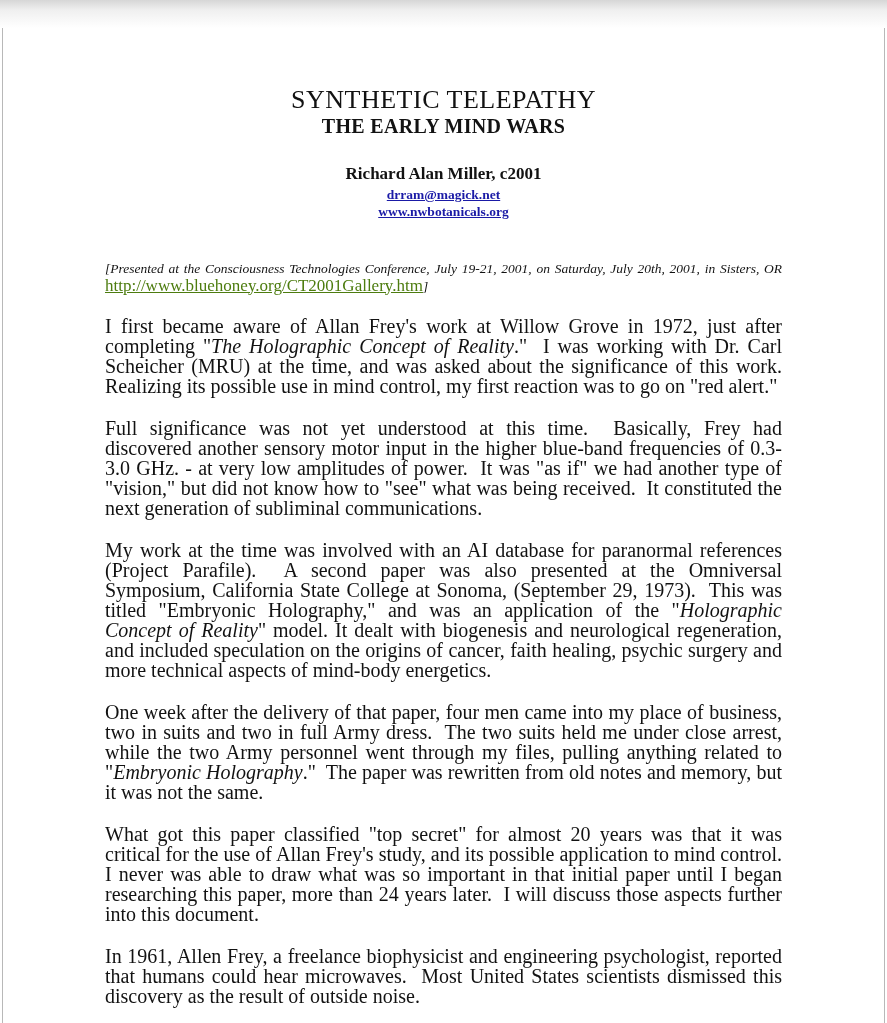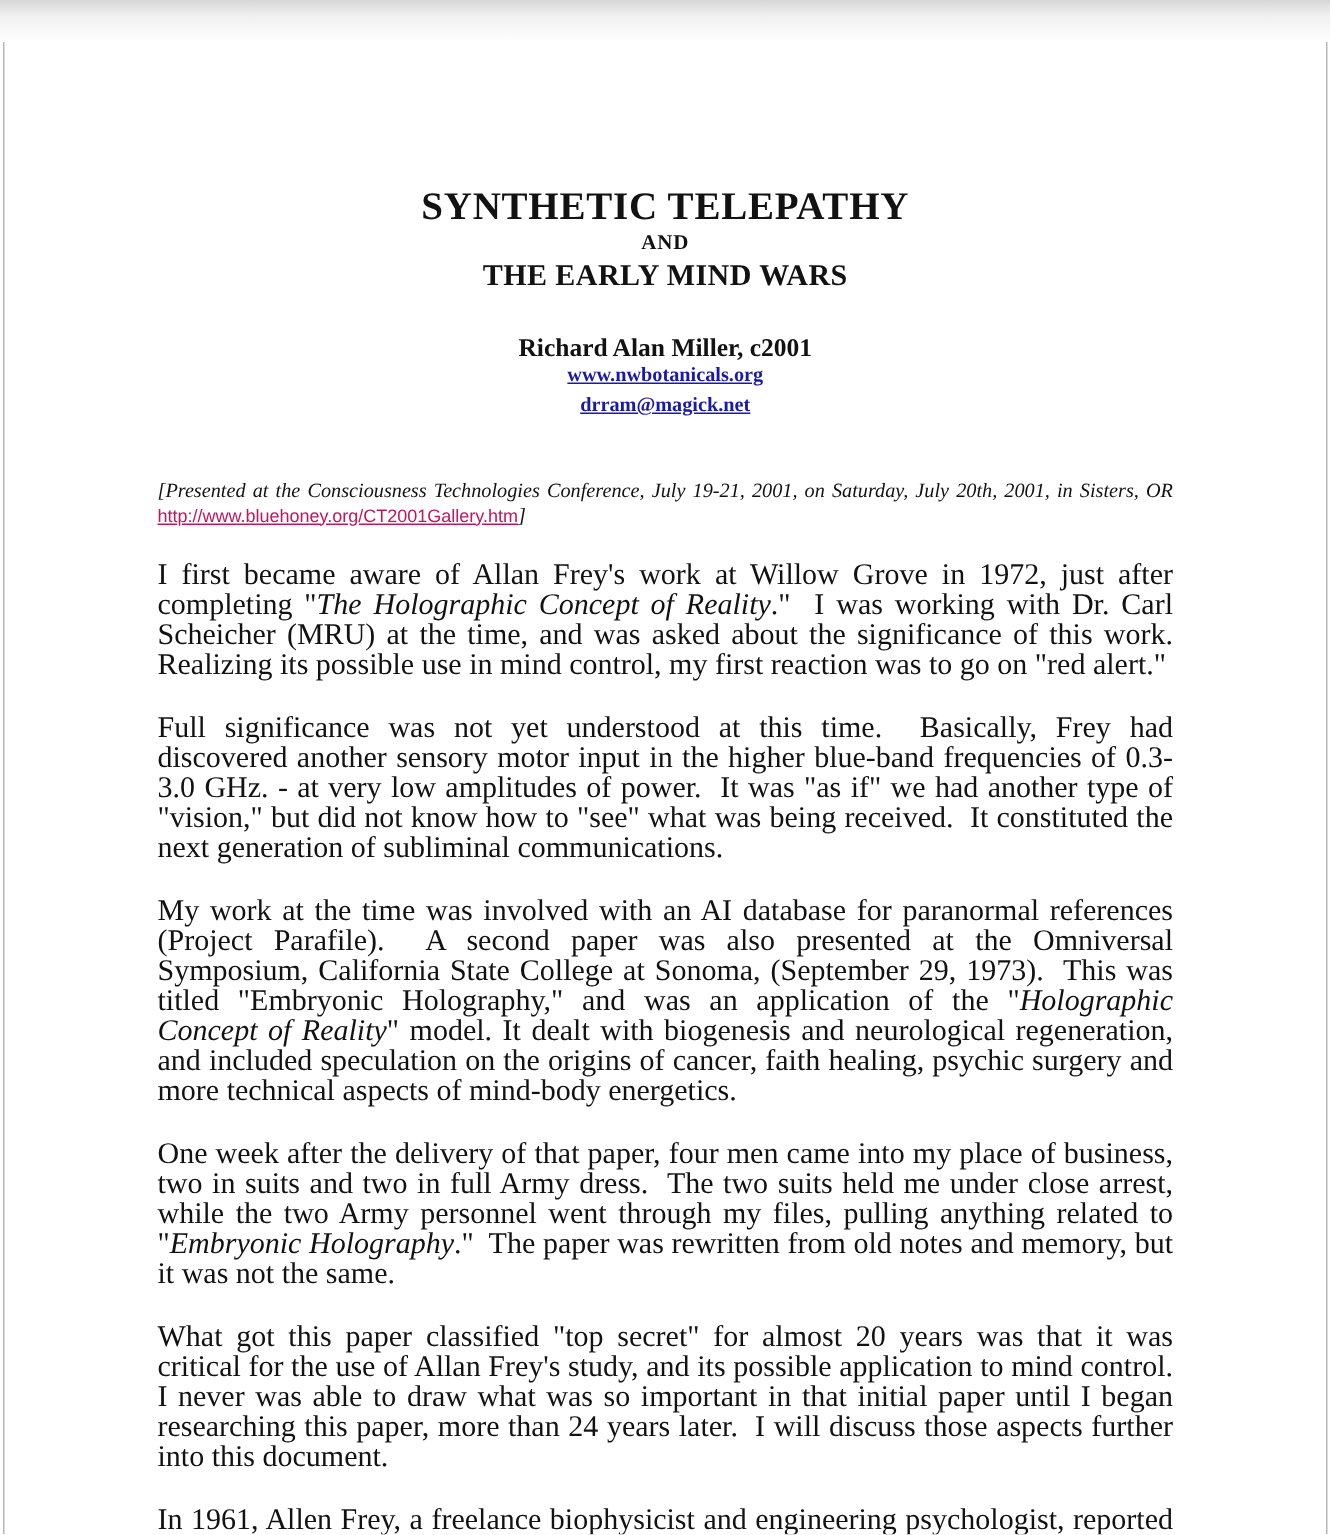--- a/index.html
+++ b/index.html
@@ -34,24 +34,23 @@
 
   .content {
     position: relative;
     padding: 0 105px;
   }
 
   
   .doc-header { text-align: center; padding-top: 86px; }
   .title-1 {
     font-size: 26px;
-    font-weight: bold;
+    font-weight: normal;
     letter-spacing: 0.5px;
     line-height: 28px;
-    margin-top: 38px;
   }
   .title-2 {
     font-size: 14px;
     font-weight: bold;
     line-height: 18px;
     margin-top: 2px;
     letter-spacing: 0.5px;
   }
   .title-3 {
     font-size: 20px;
@@ -79,23 +78,23 @@
   .presented-note {
     margin-top: 41px;
     font-size: 13.5px;
     line-height: 16.5px;
     text-align: justify;
   }
   .run { white-space: pre-wrap; }
   .run-italic { font-style: italic; }
   .run-bold-italic { font-style: italic; font-weight: normal; }
   .run-link {
-    font-family: Liberation Sans, sans-serif;
-    font-size: 12px;
-    color: #be185d;
+    font-family: Liberation Serif, serif;
+    font-size: 17px;
+    color: #4d7c0f;
     text-decoration: underline;
     font-style: normal;
   }
 
   
   .section-heading {
     margin-top: 26px;
     font-size: 19px;
     font-weight: bold;
     line-height: 22px;
@@ -113,25 +112,24 @@
 
 <div class="page">
   <div class="page-edge left"></div>
   <div class="page-edge right"></div>
   <div class="page-top-shadow"></div>
 
   <div class="content">
 
     <div class="doc-header">
       <div class="title-1">SYNTHETIC TELEPATHY</div>
-      <div class="title-2">AND</div>
       <div class="title-3">THE EARLY MIND WARS</div>
       <div class="author-line">Richard Alan Miller, c2001</div>
+      <a href="#" class="header-link first">drram@magick.net</a>
       <a href="#" class="header-link">www.nwbotanicals.org</a>
-      <a href="#" class="header-link first">drram@magick.net</a>
     </div>
 
     <div class="presented-note"><span class="run run-italic">[Presented at the Consciousness Technologies Conference, July 19-21, 2001, on </span><span class="run run-bold-italic">Saturday, July 20th, 2001, in Sisters, OR</span><span class="run run-italic">  </span><a class="run run-link" href="#">http://www.bluehoney.org/CT2001Gallery.htm</a><span class="run run-bold-italic">]</span></div>
 
 
     <div class="body-paragraphs">
       <p><span class="run run-normal">I first became aware of Allan Frey's work at Willow Grove in 1972, just after completing "</span><span class="run run-italic">The Holographic Concept of Reality</span><span class="run run-normal">."  I was working with Dr. Carl Scheicher (MRU) at the time, and was asked about the significance of this work.  Realizing its possible use in mind control, my first reaction was to go on "red alert."</span></p>
       <p><span class="run run-normal">Full significance was not yet understood at this time.  Basically, Frey had discovered another sensory motor input in the higher blue-band frequencies of 0.3-3.0 GHz. - at very low amplitudes of power.  It was "as if" we had another type of "vision," but did not know how to "see" what was being received.  It constituted the next generation of subliminal communications.</span></p>
       <p><span class="run run-normal">My work at the time was involved with an AI database for paranormal references (Project Parafile).  A second paper was also presented at the Omniversal Symposium, California State College at Sonoma, (September 29, 1973).  This was titled "Embryonic Holography," and was an application of the "</span><span class="run run-italic">Holographic Concept of Reality</span><span class="run run-normal">" model. It dealt with biogenesis and neurological regeneration, and included speculation on the origins of cancer, faith healing, psychic surgery and more technical aspects of mind-body energetics.</span></p>
       <p><span class="run run-normal">One week after the delivery of that paper, four men came into my place of business, two in suits and two in full Army dress.  The two suits held me under close arrest, while the two Army personnel went through my files, pulling anything related to "</span><span class="run run-italic">Embryonic Holography</span><span class="run run-normal">."  The paper was rewritten from old notes and memory, but it was not the same.</span></p>

